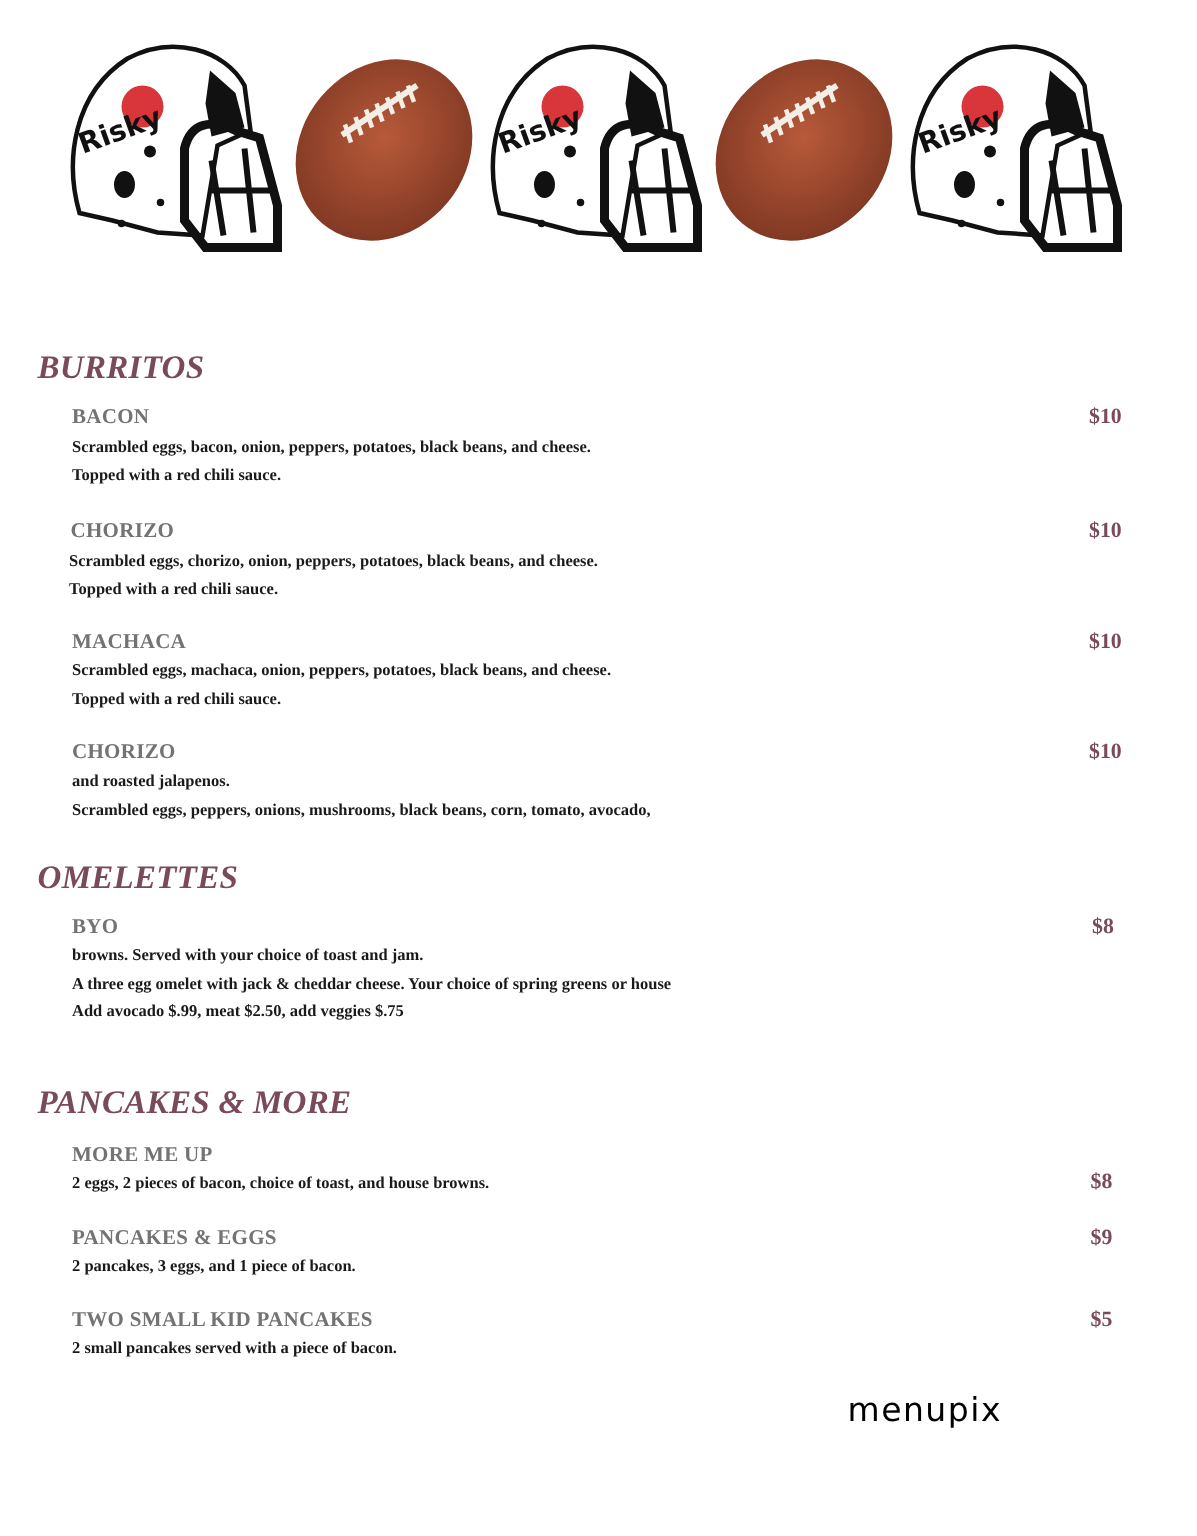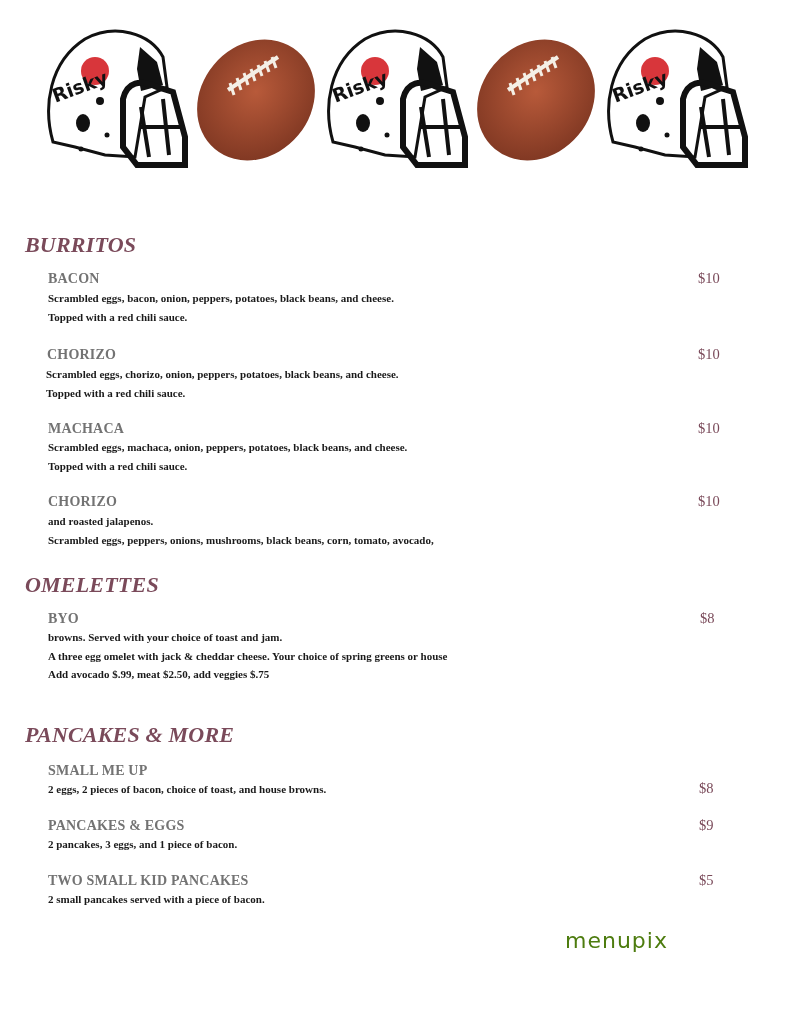--- a/index.html
+++ b/index.html
@@ -12,25 +12,25 @@
   .section-title {
     position:absolute; left:25px; font-weight:bold; font-size:22px; color:#7a4a5a; letter-spacing:0.2px;font-style:italic;
   }
   .item-name {
     position:absolute; font-weight:bold; font-size:14px; color:#737373; letter-spacing:0.2px;
   }
   .item-desc {
     position:absolute; font-weight:bold; font-size:11px; color:#1a1a1a; line-height:18.5px; white-space:nowrap;
   }
   .price {
-    position:absolute; font-weight:normal; font-size:14.5px; color:#7a4a5a;
+    position:absolute; font-weight:bold; font-size:14.5px; color:#7a4a5a;margin-left:28px;
   }
   .watermark {
     position:absolute; left:565px; top:928px; font-family:"DejaVu Sans", sans-serif; font-size:22px;
-    color:#4d7c0f; letter-spacing:1px; font-weight:normal;
+    color:#000000; letter-spacing:1px; font-weight:normal;
   }
 </style>
 </head>
 <body>
 
 <div class="banner">
 
   <svg style="left:45px;top:27px" width="145" height="142" viewBox="0 0 145 142">
     <path d="M8 115 C-2 80 4 35 40 12 C70 -4 105 6 118 30 L122 60 L100 70 L90 130 L60 128 L30 120 Z" fill="#fff" stroke="#111" stroke-width="3"></path>
     <circle cx="50" cy="44" r="14" fill="#d8363b"></circle>
@@ -146,21 +146,21 @@
 <div class="item-name" style="left:48px;top:611px">BYO</div>
 <div class="price" style="left:700px;top:610px">$8</div>
 <div class="item-desc" style="left:48px;top:628px">
   <div>browns. Served with your choice of toast and jam.</div>
     <div>A three egg omelet with jack &amp; cheddar cheese. Your choice of spring greens or house</div>
     <div>Add avocado $.99, meat $2.50, add veggies $.75</div>
 </div>
 
 <div class="section-title" style="top:722px">PANCAKES &amp; MORE</div>
 
-<div class="item-name" style="left:48px;top:763px">SMALL ME UP</div>
+<div class="item-name" style="left:48px;top:763px">MORE ME UP</div>
 <div class="price" style="left:699px;top:780px">$8</div>
 <div class="item-desc" style="left:48px;top:780px">
   <div>2 eggs, 2 pieces of bacon, choice of toast, and house browns.</div>
 </div>
 
 <div class="item-name" style="left:48px;top:818px">PANCAKES &amp; EGGS</div>
 <div class="price" style="left:699px;top:817px">$9</div>
 <div class="item-desc" style="left:48px;top:835px">
   <div>2 pancakes, 3 eggs, and 1 piece of bacon.</div>
 </div>

